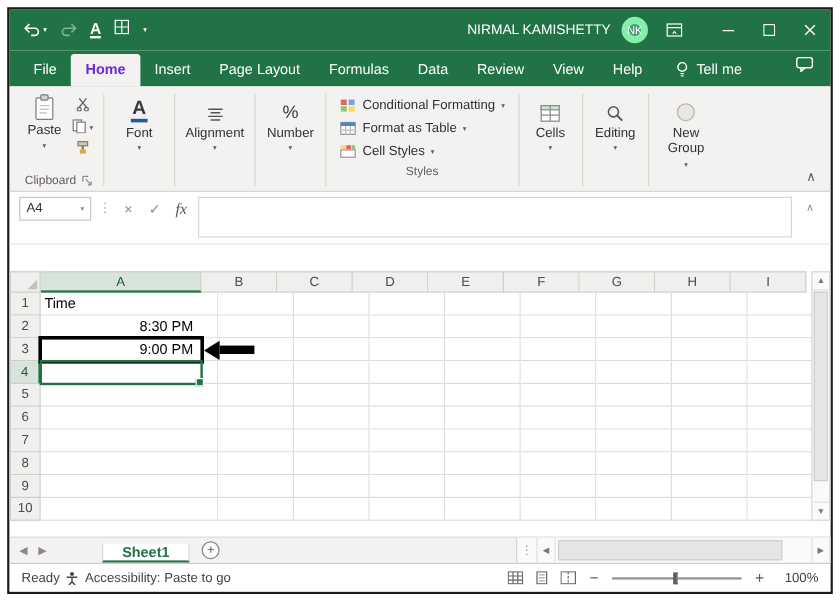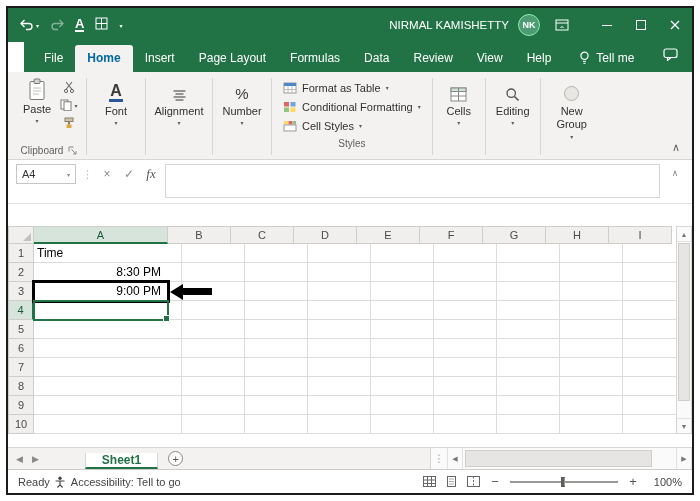--- a/index.html
+++ b/index.html
@@ -9,29 +9,29 @@
 
   
   .titlebar { flex:0 0 34px; background:#217346; position:relative; color:#fff; }
   .qat { position:absolute; left:12px; top:0; height:34px; display:flex; align-items:center; gap:11px; }
   .qat .ubtn { display:flex; align-items:center; gap:2px; }
   .qat .dim { opacity:.45; }
   .underA { font-size:13px; font-weight:bold; border-bottom:2px solid #fff; line-height:12px; }
   .qchev { font-size:6px; }
   .doc-title { position:absolute; left:252px; top:0; height:34px; display:flex; align-items:center; font-size:12.5px; }
   .user-block { position:absolute; right:152px; top:0; height:34px; display:flex; align-items:center; gap:9px; font-size:11.5px; }
-  .avatar { width:22px; height:22px; border-radius:50%; background:#4d9b72; border:1px solid #86efac; display:flex; align-items:center; justify-content:center; font-size:9px; font-weight:bold; }
+  .avatar { width:22px; height:22px; border-radius:50%; background:#4d9b72; border:6px solid #86efac; display:flex; align-items:center; justify-content:center; font-size:9px; font-weight:normal; }
   .ribbon-display { position:absolute; right:118px; top:0; height:34px; width:24px; display:flex; align-items:center; justify-content:center; }
   .win-controls { position:absolute; right:0; top:0; height:34px; display:flex; }
   .wbtn { width:34px; height:34px; display:flex; align-items:center; justify-content:center; }
 
   
-  .tabrow { flex:0 0 30px; background:#217346; display:flex; align-items:flex-end; padding-left:8px; position:relative;margin-left:16px; }
+  .tabrow { flex:0 0 30px; background:#217346; display:flex; align-items:flex-end; padding-left:8px; position:relative; }
   .rtab { color:#fff; font-size:12px; padding:6px 12px 7px 12px; cursor:default; }
-  .rtab.active { background:#f3f2f1; color:#0369a1; font-weight:bold; border-radius:3px 3px 0 0; }
+  .rtab.active { background:#f3f2f1; color:#6d28d9; font-weight:bold; border-radius:3px 3px 0 0; }
   .tellme { display:flex; align-items:center; gap:6px; color:#fff; font-size:12px; margin-left:16px; padding-bottom:7px; }
   .feedback { position:absolute; right:14px; bottom:7px; }
 
   
   .ribbon { flex:0 0 88px; background:#f3f2f1; border-bottom:1px solid #d8d6d3; display:flex; padding:2px 0 0 6px; position:relative; }
   .rgroup { display:flex; flex-direction:column; padding:1px 3px; }
   .rg-body { flex:1; display:flex; }
   .rg-label { height:16px; display:flex; align-items:center; justify-content:center; gap:5px; font-size:10px; color:#605e5c; }
   .vdiv { width:1px; background:#d8d6d3; margin:4px 2px; }
   .bigbtn { width:40px; display:flex; flex-direction:column; align-items:center; padding-top:3px; color:#323130; font-size:11px; }
@@ -285,37 +285,37 @@
       <span class="dlabel">Number</span>
       <span class="chev">▾</span>
     </div>
 
     <div class="vdiv"></div>
 
     <div class="rgroup">
       <div class="stylerows">
         <div class="stylerow">
           <svg width="14" height="12">
+              <rect x="1" y="1" width="5" height="4.5" fill="#e06666"></rect>
+              <rect x="7.5" y="1" width="5" height="4.5" fill="#6fa8dc"></rect>
+              <rect x="1" y="6.5" width="5" height="4.5" fill="#93c47d"></rect>
+              <rect x="7.5" y="6.5" width="5" height="4.5" fill="#ffd966"></rect>
+            </svg>
+          <span>Conditional Formatting</span>
+          <span class="schev">▾</span>
+        </div>
+        <div class="stylerow">
+          <svg width="14" height="12">
               <rect x="1" y="1" width="12" height="10" fill="#fff" stroke="#999"></rect>
               <rect x="1" y="1" width="12" height="3" fill="#4a86c8"></rect>
               <line x1="5" y1="4" x2="5" y2="11" stroke="#bbb"></line>
               <line x1="9" y1="4" x2="9" y2="11" stroke="#bbb"></line>
               <line x1="1" y1="7.5" x2="13" y2="7.5" stroke="#bbb"></line>
             </svg>
           <span>Format as Table</span>
-          <span class="schev">▾</span>
-        </div>
-        <div class="stylerow">
-          <svg width="14" height="12">
-              <rect x="1" y="1" width="5" height="4.5" fill="#e06666"></rect>
-              <rect x="7.5" y="1" width="5" height="4.5" fill="#6fa8dc"></rect>
-              <rect x="1" y="6.5" width="5" height="4.5" fill="#93c47d"></rect>
-              <rect x="7.5" y="6.5" width="5" height="4.5" fill="#ffd966"></rect>
-            </svg>
-          <span>Conditional Formatting</span>
           <span class="schev">▾</span>
         </div>
         <div class="stylerow">
           <svg width="14" height="12">
               <rect x="1" y="1" width="4" height="3.5" fill="#ffd966"></rect>
               <rect x="5.5" y="1" width="4" height="3.5" fill="#e06666"></rect>
               <rect x="10" y="1" width="3" height="3.5" fill="#93c47d"></rect>
               <rect x="1" y="5" width="12" height="6" fill="#fff" stroke="#999"></rect>
             </svg>
           <span>Cell Styles</span>
@@ -552,21 +552,21 @@
   </div>
 
   <div class="status-bar">
     <div class="status-left">
       <span>Ready</span>
       <span class="acc">
         <svg width="12" height="12">
             <circle cx="6" cy="2.3" r="1.7" fill="#444"></circle>
             <path d="M1.5 5 h9 M6 5 v3.8 M6 8.8 l-2.6 2.7 M6 8.8 l2.6 2.7" stroke="#444" stroke-width="1.2" fill="none"></path>
           </svg>
-        <span>Accessibility: Tell to go</span>
+        <span>Accessibility: Paste to go</span>
       </span>
     </div>
     <div class="status-right">
       <span class="viewbtn">
           <svg width="13" height="11">
             <rect x="0.5" y="0.5" width="12" height="10" fill="#fff" stroke="#666"></rect>
             <line x1="0.5" y1="4" x2="12.5" y2="4" stroke="#666"></line>
             <line x1="0.5" y1="7.5" x2="12.5" y2="7.5" stroke="#666"></line>
             <line x1="4.5" y1="0.5" x2="4.5" y2="10.5" stroke="#666"></line>
             <line x1="8.5" y1="0.5" x2="8.5" y2="10.5" stroke="#666"></line>

